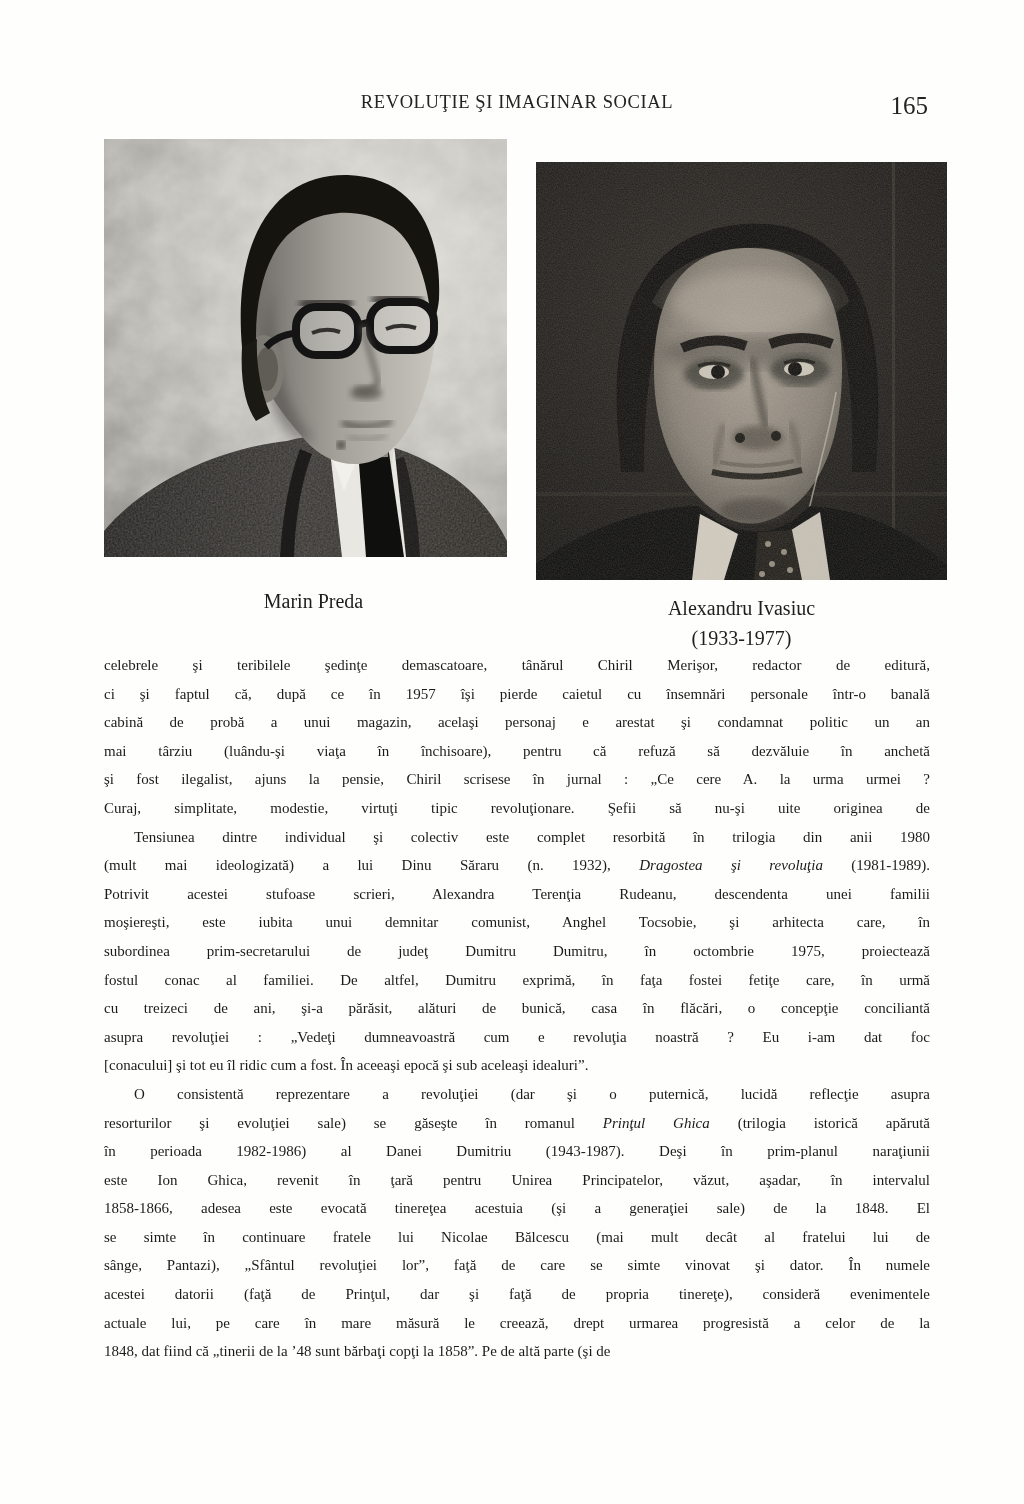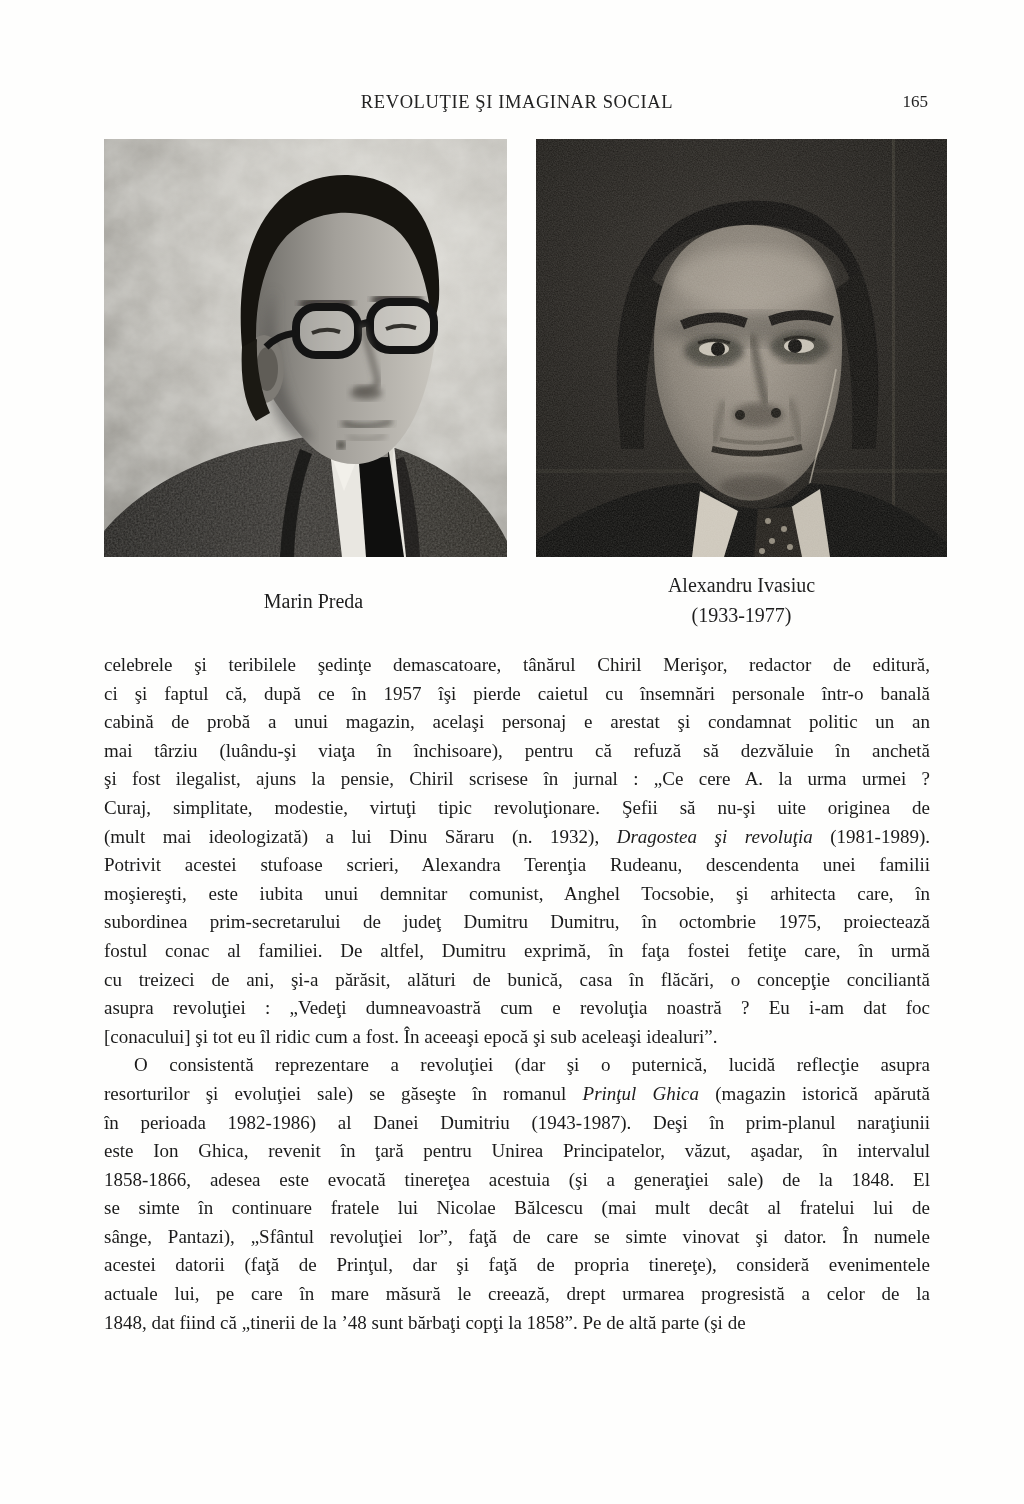--- a/index.html
+++ b/index.html
@@ -15,34 +15,34 @@
   
   .page-header{
     position:absolute;top:92px;left:104px;width:826px;height:26px;
   }
   .running-title{
     position:absolute;left:0;right:0;text-align:center;
     font-size:18.5px;letter-spacing:0.6px;color:#232323;
     white-space:nowrap;
   }
   .page-number{
-    position:absolute;right:2px;top:0;font-size:17px;color:#232323;
+    position:absolute;right:2px;top:0;font-size:25px;color:#232323;
   }
   
   .figure{position:absolute;top:139px;margin:0;padding:0;}
   .figure-left{left:104px;width:403px;}
-  .figure-right{left:536px;width:411px;}
+  .figure-right{left:536px;width:411px;margin-top:23px;}
   .photo{display:block;width:100%;height:418px;}
   .figcaption{
     margin-top:13px;text-align:center;font-size:20px;line-height:30px;color:#1e1e1e;
   }
   
   .body-text{
     position:absolute;top:651px;left:104px;width:826px;
-    font-size:19px;line-height:28.6px;color:#1b1b1b;
+    font-size:15px;line-height:28.6px;color:#1b1b1b;
   }
   .line{
     height:28.6px;overflow:hidden;
     text-align:justify;text-align-last:justify;
     white-space:normal;
   }
   .line.last{text-align-last:left;}
   .line.indent{text-indent:30px;}
   .it{font-style:italic;}
 </style>
@@ -250,30 +250,31 @@
     </figcaption>
   </figure>
 
   <main class="body-text">
       <div class="line"><span>celebrele şi teribilele şedinţe demascatoare, tânărul Chiril Merişor, redactor de editură,</span></div>
       <div class="line"><span>ci şi faptul că, după ce în 1957 îşi pierde caietul cu însemnări personale într-o banală</span></div>
       <div class="line"><span>cabină de probă a unui magazin, acelaşi personaj e arestat şi condamnat politic un an</span></div>
       <div class="line"><span>mai târziu (luându-şi viaţa în închisoare), pentru că refuză să dezvăluie în anchetă</span></div>
       <div class="line"><span>şi fost ilegalist, ajuns la pensie, Chiril scrisese în jurnal : „Ce cere A. la urma urmei ?</span></div>
       <div class="line"><span>Curaj, simplitate, modestie, virtuţi tipic revoluţionare. Şefii să nu-şi uite originea de</span></div>
+      <div class="line indent"><span>Tensiunea dintre individual şi colectiv este complet resorbită în trilogia din anii 1980</span></div>
       <div class="line"><span>(mult mai ideologizată) a lui Dinu Săraru (n. 1932), </span><span class="it">Dragostea şi revoluţia</span><span> (1981-1989).</span></div>
       <div class="line"><span>Potrivit acestei stufoase scrieri, Alexandra Terenţia Rudeanu, descendenta unei familii</span></div>
       <div class="line"><span>moşiereşti, este iubita unui demnitar comunist, Anghel Tocsobie, şi arhitecta care, în</span></div>
       <div class="line"><span>subordinea prim-secretarului de judeţ Dumitru Dumitru, în octombrie 1975, proiectează</span></div>
       <div class="line"><span>fostul conac al familiei. De altfel, Dumitru exprimă, în faţa fostei fetiţe care, în urmă</span></div>
       <div class="line"><span>cu treizeci de ani, şi-a părăsit, alături de bunică, casa în flăcări, o concepţie conciliantă</span></div>
       <div class="line"><span>asupra revoluţiei : „Vedeţi dumneavoastră cum e revoluţia noastră ? Eu i-am dat foc</span></div>
       <div class="line last"><span>[conacului] şi tot eu îl ridic cum a fost. În aceeaşi epocă şi sub aceleaşi idealuri”.</span></div>
       <div class="line indent"><span>O consistentă reprezentare a revoluţiei (dar şi o puternică, lucidă reflecţie asupra</span></div>
-      <div class="line"><span>resorturilor şi evoluţiei sale) se găseşte în romanul </span><span class="it">Prinţul Ghica</span><span> (magazin istorică apărută</span></div>
+      <div class="line"><span>resorturilor şi evoluţiei sale) se găseşte în romanul </span><span class="it">Prinţul Ghica</span><span> (trilogia istorică apărută</span></div>
       <div class="line"><span>în perioada 1982-1986) al Danei Dumitriu (1943-1987). Deşi în prim-planul naraţiunii</span></div>
       <div class="line"><span>este Ion Ghica, revenit în ţară pentru Unirea Principatelor, văzut, aşadar, în intervalul</span></div>
       <div class="line"><span>1858-1866, adesea este evocată tinereţea acestuia (şi a generaţiei sale) de la 1848. El</span></div>
       <div class="line"><span>se simte în continuare fratele lui Nicolae Bălcescu (mai mult decât al fratelui lui de</span></div>
       <div class="line"><span>sânge, Pantazi), „Sfântul revoluţiei lor”, faţă de care se simte vinovat şi dator. În numele</span></div>
       <div class="line"><span>acestei datorii (faţă de Prinţul, dar şi faţă de propria tinereţe), consideră evenimentele</span></div>
       <div class="line"><span>actuale lui, pe care în mare măsură le creează, drept urmarea progresistă a celor de la</span></div>
       <div class="line last"><span>1848, dat fiind că „tinerii de la ’48 sunt bărbaţi copţi la 1858”. Pe de altă parte (şi de</span></div>
     </main>
 

